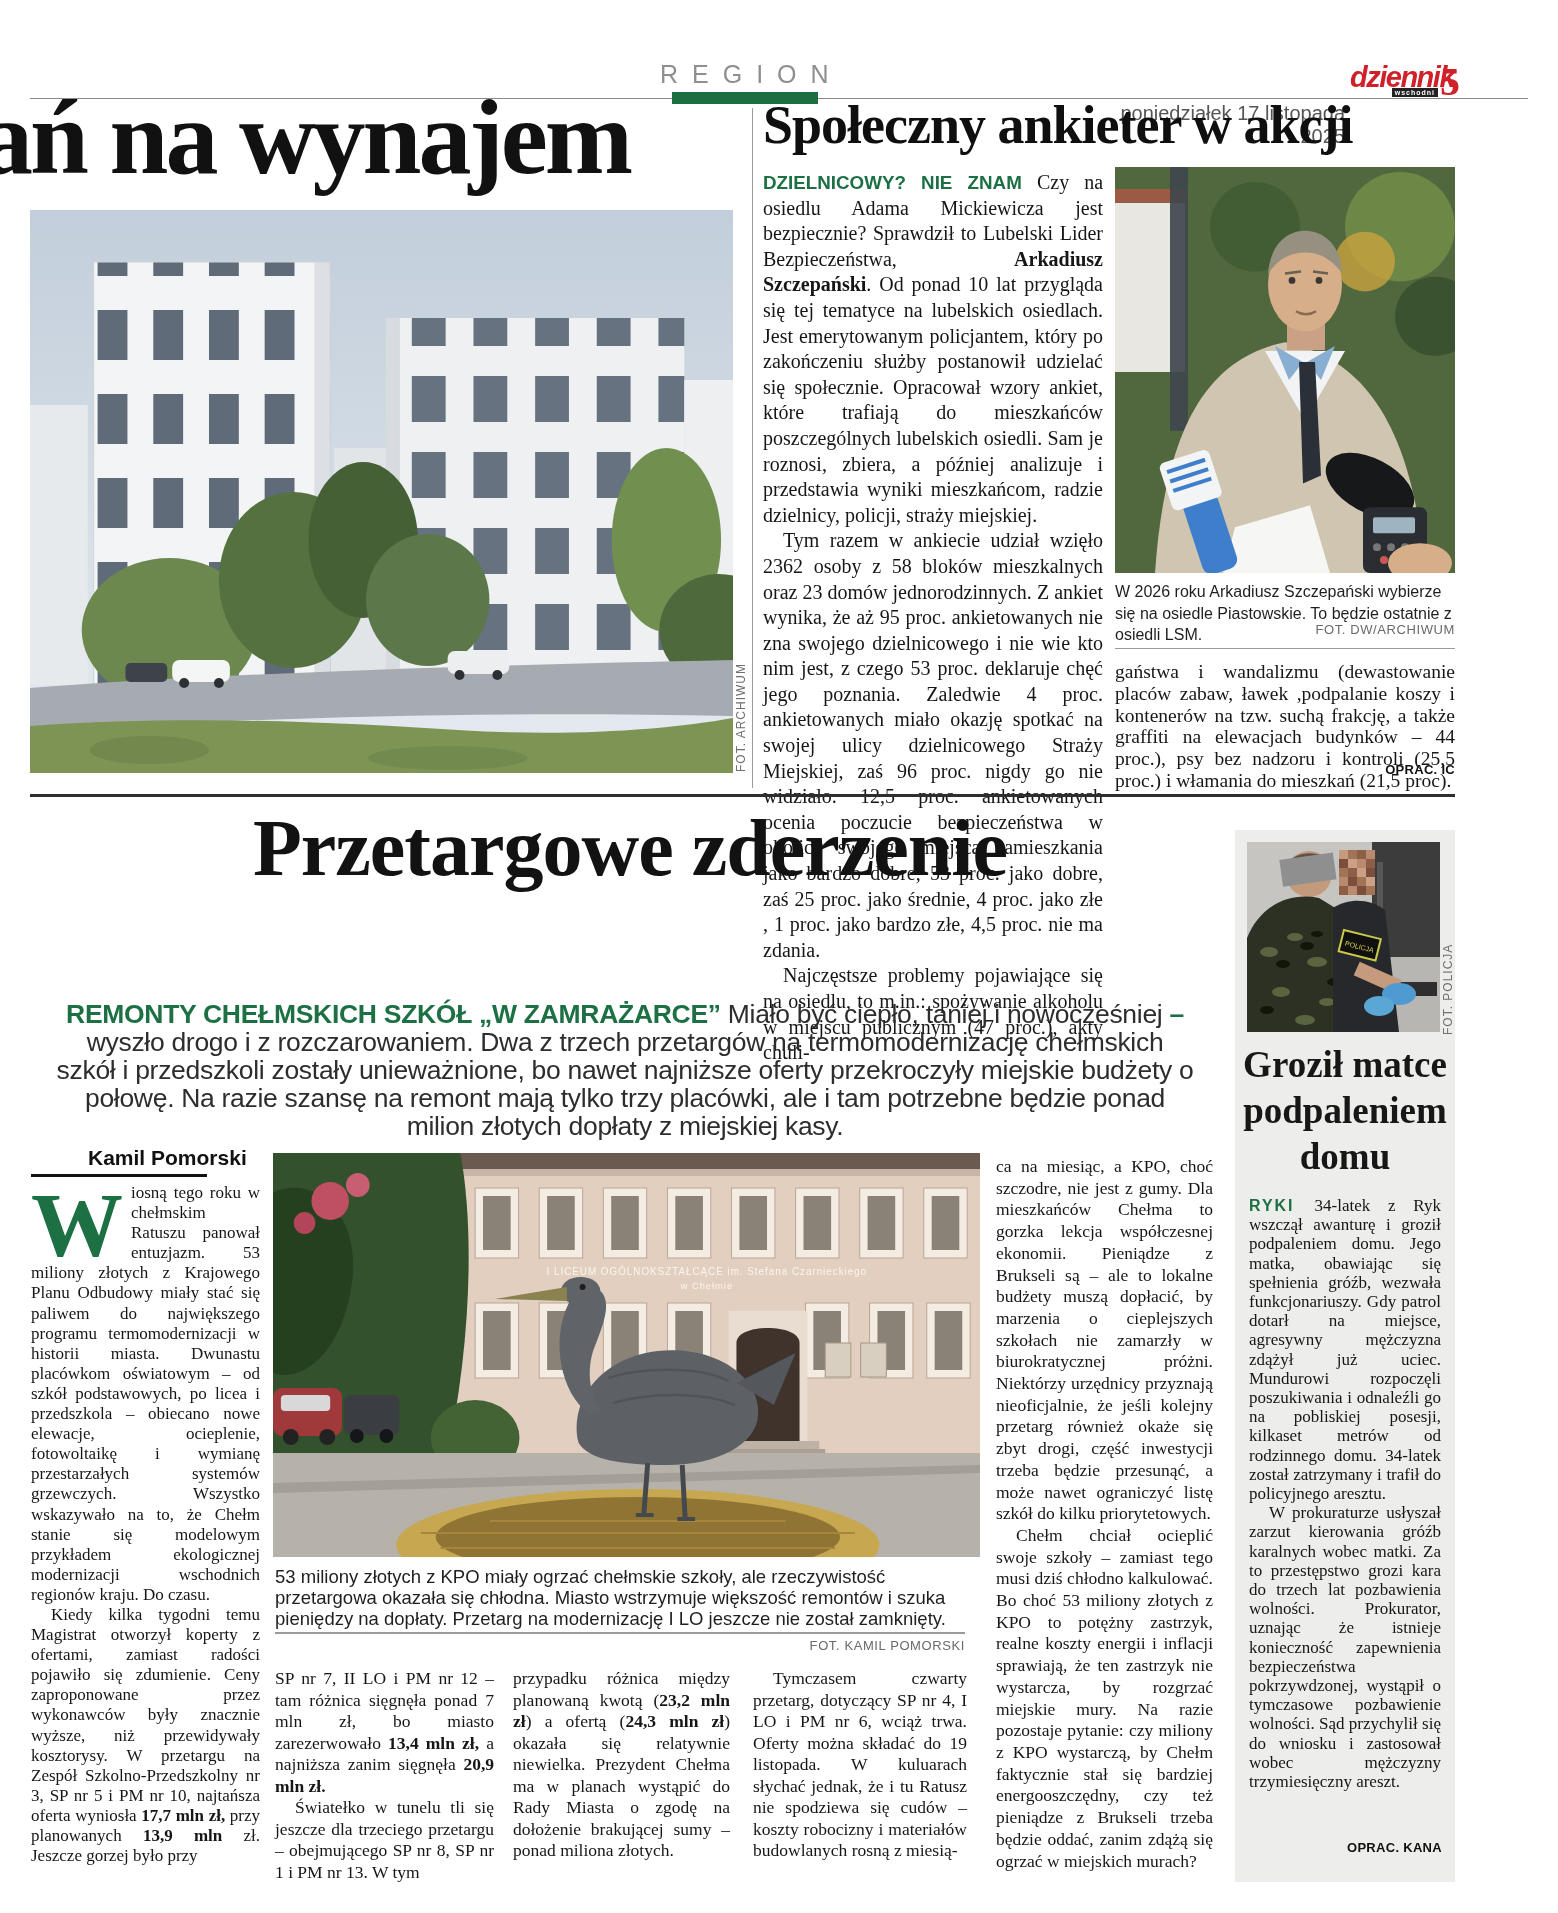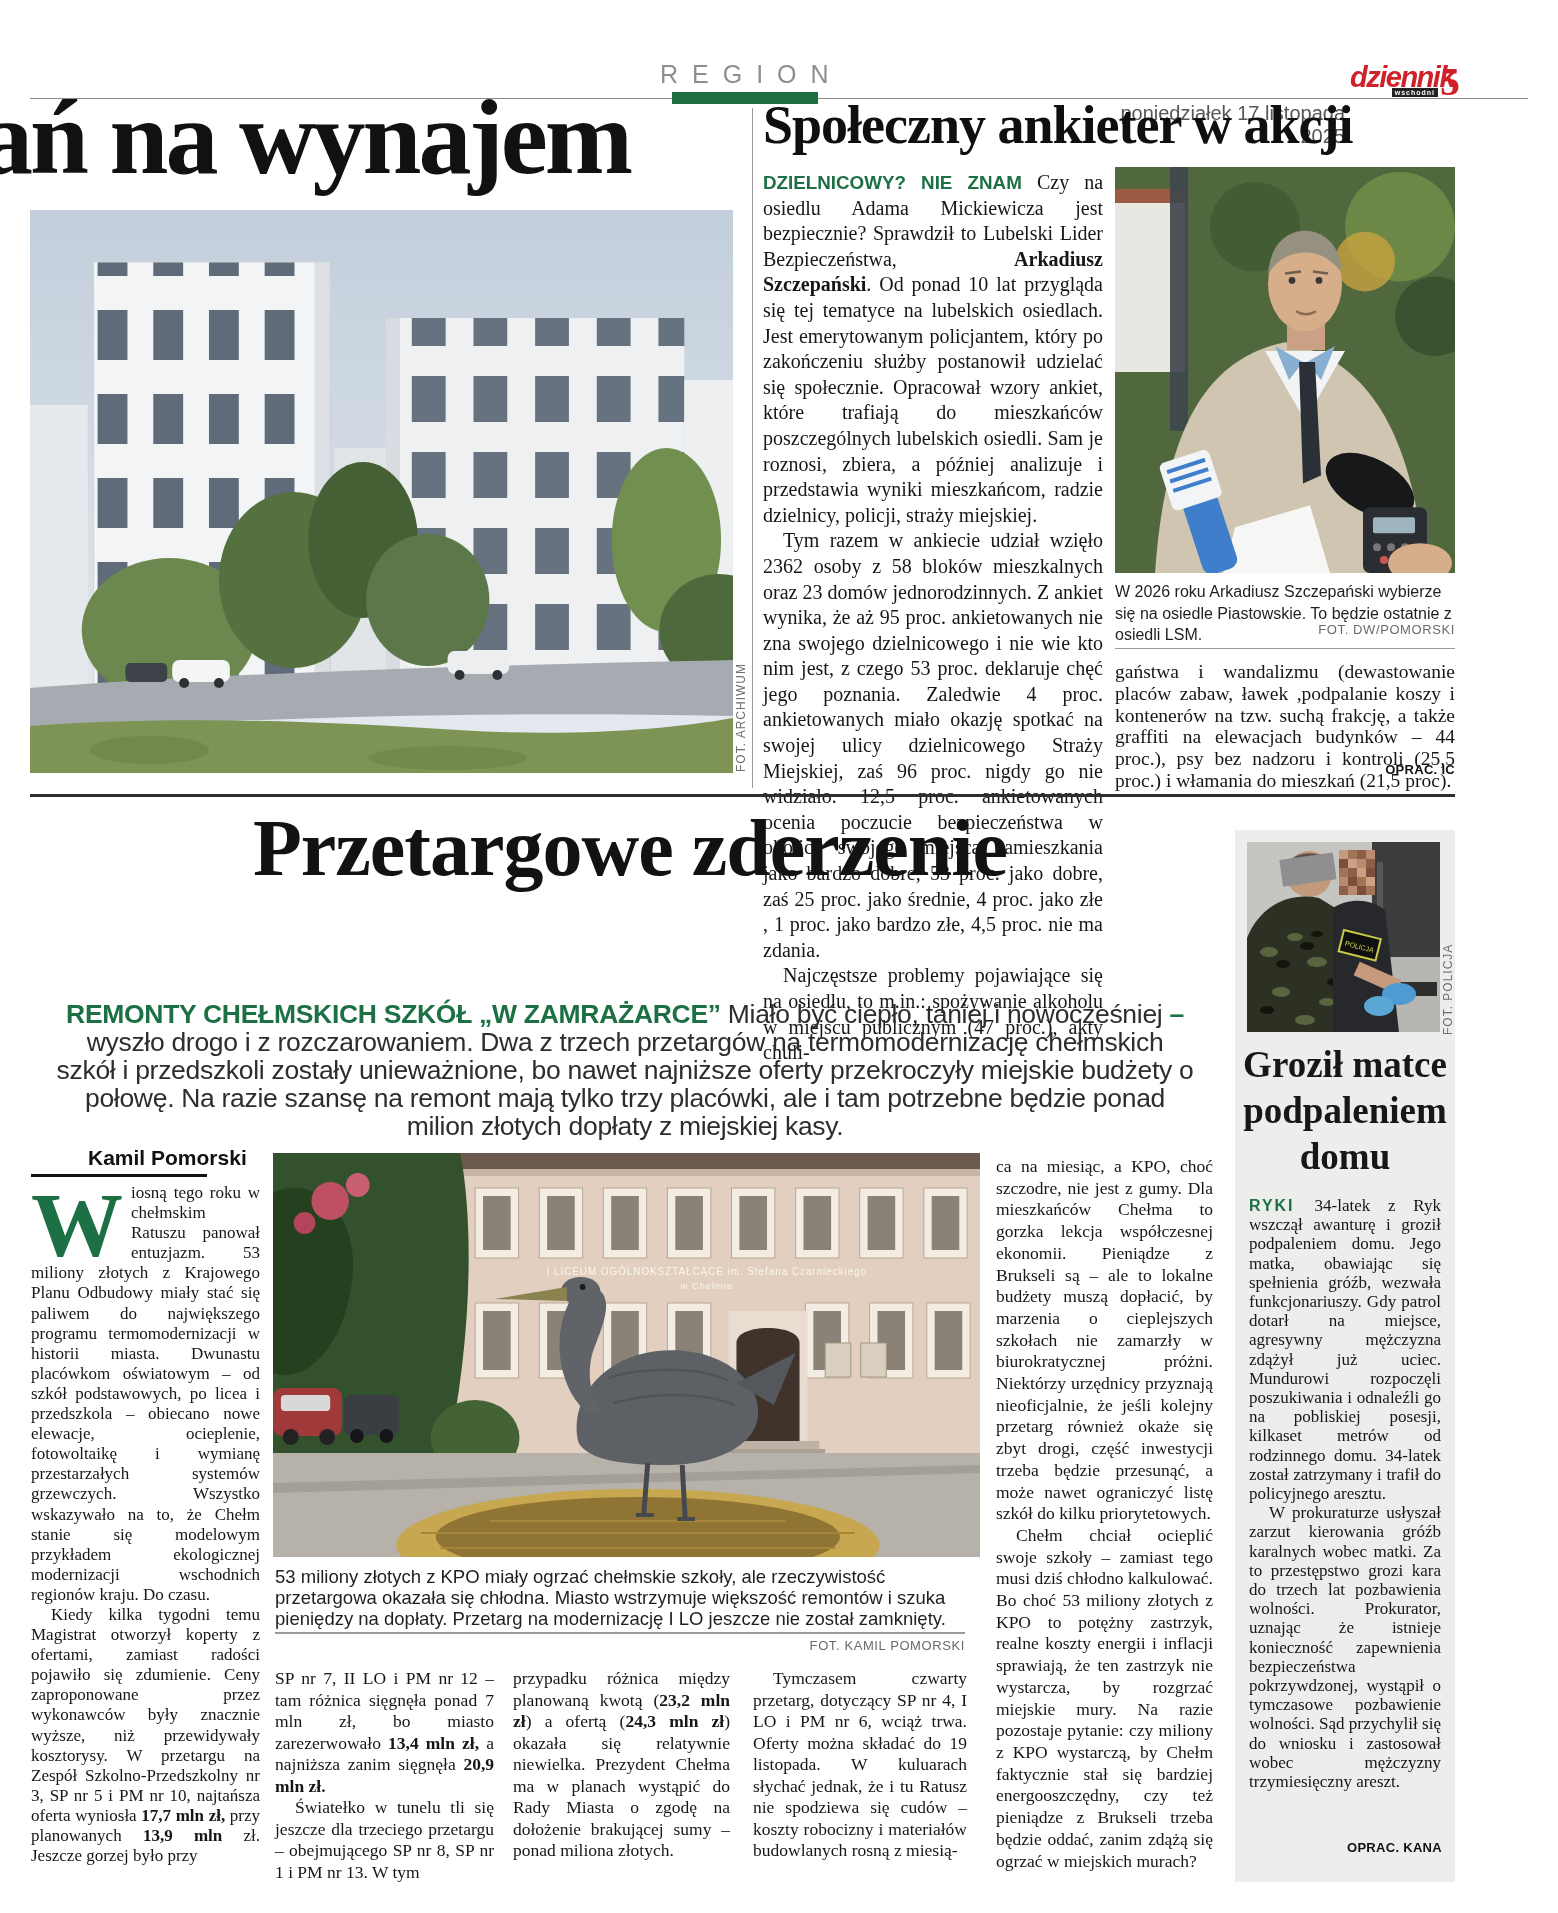--- a/index.html
+++ b/index.html
@@ -186,21 +186,21 @@
       <rect x="258" y="352" width="42" height="16" rx="2" fill="#9fb3c0"></rect>
       <circle cx="262" cy="382" r="4" fill="#777"></circle>
         <circle cx="276" cy="382" r="4" fill="#777"></circle>
       <circle cx="290" cy="382" r="4" fill="#777"></circle>
         <circle cx="269" cy="395" r="4" fill="#c55"></circle>
       <circle cx="283" cy="395" r="4" fill="#777"></circle>
       <ellipse cx="305" cy="398" rx="32" ry="20" fill="#d7ae8a"></ellipse>
     </svg>
   </div>
   <div class="abs tr-caption sans">W 2026 roku Arkadiusz Szczepański wybierze się na osiedle Piastowskie. To będzie ostatnie z osiedli LSM.</div>
-  <div class="abs tr-caption-credit credit">FOT. DW/POMORSKI</div>
+  <div class="abs tr-caption-credit credit">FOT. DW/ARCHIWUM</div>
   <div class="abs tr-cap-rule rule"></div>
   <div class="abs tr-cont jtext">
       <p class="para"><span>gaństwa i wandalizmu (dewastowanie placów zabaw, ławek ,podpalanie koszy i kontenerów na tzw. suchą frakcję, a także graffiti na elewacjach budynków – 44 proc.), psy bez nadzoru i kontroli (25,5 proc.) i włamania do mieszkań (21,5 proc).</span></p>
     </div>
   <div class="abs tr-oprac oprac">OPRAC. IC</div>
 
   <div class="abs mid-rule"></div>
 
   <div class="abs main-h1">
     <div>Przetargowe zderzenie</div>

